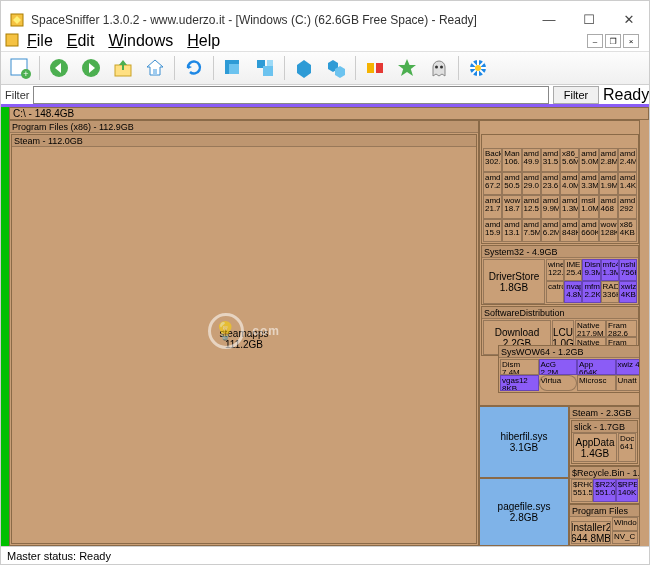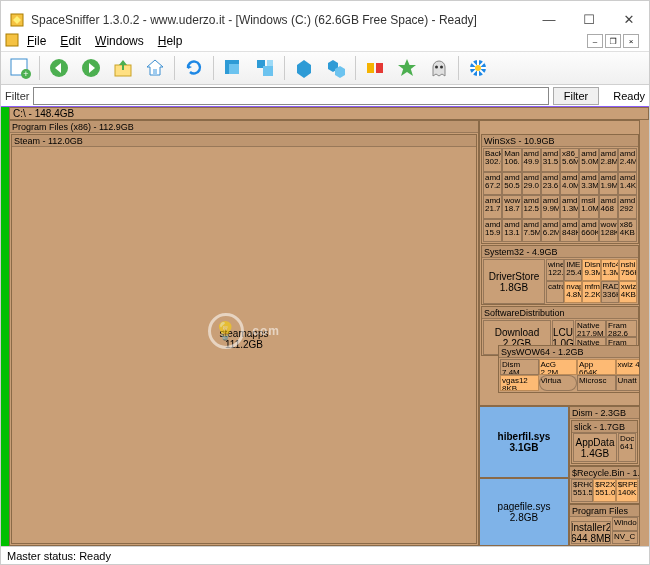--- a/index.html
+++ b/index.html
@@ -5,49 +5,49 @@
   * { box-sizing: border-box; margin: 0; padding: 0; }
   body { font-family: "Segoe UI", Tahoma, sans-serif; font-size: 11px; background: #fff; width: 650px; height: 565px; overflow: hidden; border: 1px solid #ccc; position: relative; }
   
   .titlebar { height: 30px; display: flex; align-items: center; padding: 7px 0 0 8px; background: #fff; }
   .titlebar .appicon { width: 16px; height: 16px; margin-right: 6px; display: inline-flex; align-items: center; justify-content: center; }
   .titlebar .title { flex: 1; font-size: 12px; color: #333; }
   .winbtns { display: flex; }
   .winbtn { width: 40px; height: 30px; display: flex; align-items: center; justify-content: center; font-size: 13px; color: #444; cursor: default; }
 
   .menubar { height: 20px; display: flex; align-items: center; padding: 0 4px; gap: 2px; }
-  .menuitem { padding: 2px 6px; font-size: 12px; }
+  .menuitem { padding: 2px 6px; font-size: 16px; }
   .menuitem u { text-decoration: underline; }
   .mdi-btns { margin-left: auto; display: flex; gap: 2px; padding-right: 6px; }
   .mdi-btn { width: 16px; height: 14px; border: 1px solid #aaa; font-size: 8px; display: flex; align-items: center; justify-content: center; }
 
   .toolbar { height: 34px; display: flex; align-items: center; padding: 2px 4px; gap: 2px; border-top: 1px solid #e0e0e0; border-bottom: 1px solid #d0d0d0; background: linear-gradient(#fdfdfd,#f0f0f0); }
   .tbtn { width: 30px; height: 30px; display: flex; align-items: center; justify-content: center; border-radius: 2px; }
   .sep { width: 1px; height: 24px; background: #ccc; margin: 0 2px; }
 
-  .filterbar { height: 22px; display: flex; align-items: center; padding: 0 4px; gap: 4px; border-bottom: 1px solid #8b5cf6; }
+  .filterbar { height: 22px; display: flex; align-items: center; padding: 0 4px; gap: 4px; border-bottom: 3px solid #8b5cf6; }
   .filterbar .lbl { font-size: 11px; color: #333; }
   .filterbar input { flex: 1; height: 18px; border: 1px solid #888; padding: 0 3px; font-size: 11px; }
   .filterbar .fbtn { width: 46px; height: 18px; background: #f0f0f0; border: 1px solid #aaa; font-size: 11px; display:flex; align-items:center; justify-content:center; }
-  .filterbar .ready { width: 42px; font-size: 11px; text-align: right; }
+  .filterbar .ready { width: 42px; font-size: 16px; text-align: right; }
 
   .content { position: relative; height: calc(100% - 30px - 20px - 34px - 22px - 18px); display: flex; }
   .leftstrip { width: 8px; background: #00c000; }
   .treemap { flex: 1; position: relative; background: #c99f77; padding-left: 48px; }
 
   .rootlbl { position:absolute; left:0; top:0; right:0; height:13px; background:#c99f77; border:1px solid #8a6a48; padding:0 3px; font-size:10px; line-height:12px; color:#000; }
   .block { position: absolute; border: 1px solid #8a6a48; overflow: hidden; }
   .block.brown { background: #c99f77; }
   .block.blue { background: #7fb3e8; }
   .block .hdr { height: 12px; background: rgba(0,0,0,0.05); font-size: 9px; line-height: 12px; padding: 0 2px; color: #000; white-space: nowrap; overflow: hidden; border-bottom: 1px solid rgba(0,0,0,0.2); }
   .block .ctr { position:absolute; inset:0; display:flex; flex-direction:column; align-items:center; justify-content:center; font-size:10px; color:#000; text-align:right; line-height:1.1; }
   .tiny { font-size: 8px; line-height: 1.0; }
   .cell { position:absolute; border:1px solid rgba(0,0,0,0.25); font-size:8px; line-height:1.0; color:#000; overflow:hidden; padding:1px; }
   .cell.brown { background:#c99f77; }
-  .cell.blue { background:#fdba74; }
+  .cell.blue { background:#8b5cf6; }
 
   .watermark { position:absolute; left:50%; top:48%; transform:translate(-50%,-50%); font-size:28px; font-weight:600; color:rgba(255,255,255,0.55); letter-spacing:1px; pointer-events:none; display:flex; align-items:center; gap:4px;}
   .wmicon { width:36px; height:36px; border:3px solid rgba(255,255,255,0.55); border-radius:50%; display:flex; align-items:center; justify-content:center; font-size:18px;}
 
   .statusbar { height: 18px; border-top: 1px solid #d0d0d0; padding: 0 6px; font-size: 11px; display:flex; align-items:center; }
 </style>
 </head>
 <body>
 
 <div class="titlebar">
@@ -206,21 +206,20 @@
         <div class="watermark">
           <span class="wmicon">💡</span>
             <span style="font-size:12px">.com</span>
         </div>
       </div>
     </div>
 
     <div class="block brown" style="left:470px;top:13px;width:161px;height:286px;">
 
       <div class="block brown" style="left:1px;top:13px;width:158px;height:110px;">
-        <div class="hdr">WinSxS - 10.9GB</div>
         <div id="winsxs-grid" style="position:absolute;left:1px;top:13px;right:1px;bottom:1px;">
             <div class="cell brown tiny" style="left: 0%; top: 0%; width: 12.5%; height: 25%;">Back
 302.0</div>
             <div class="cell brown tiny" style="left: 12.5%; top: 0%; width: 12.5%; height: 25%;">Man
 106.</div>
             <div class="cell brown tiny" style="left: 25%; top: 0%; width: 12.5%; height: 25%;">amd
 49.9</div>
             <div class="cell brown tiny" style="left: 37.5%; top: 0%; width: 12.5%; height: 25%;">amd
 31.5</div>
             <div class="cell brown tiny" style="left: 50%; top: 0%; width: 12.5%; height: 25%;">x86_
@@ -352,35 +351,35 @@
 4KB</div>
             <div class="cell blue tiny" style="left: 0%; top: 50%; width: 25%; height: 50%;">vgas12
 8KB</div>
             <div class="cell brown tiny" style="left: 25%; top: 50%; width: 25%; height: 50%; border-radius: 8px;">Virtua</div>
             <div class="cell brown tiny" style="left: 50%; top: 50%; width: 25%; height: 50%;">Microsc</div>
             <div class="cell brown tiny" style="left: 75%; top: 50%; width: 25%; height: 50%;">Unatt</div>
           </div>
       </div>
     </div>
 
-    <div class="block blue" style="left:470px;top:299px;width:90px;height:72px;font-weight:bold;">
+    <div class="block blue" style="left:470px;top:299px;width:90px;height:72px;">
       <div class="ctr">
           <span>hiberfil.sys</span>
           <span>3.1GB</span>
         </div>
     </div>
     <div class="block blue" style="left:470px;top:371px;width:90px;height:68px;">
       <div class="ctr">
           <span>pagefile.sys</span>
           <span>2.8GB</span>
         </div>
     </div>
 
     <div class="block brown" style="left:560px;top:299px;width:71px;height:60px;">
-      <div class="hdr">Dism - 2.3GB</div>
+      <div class="hdr">Steam - 2.3GB</div>
       <div class="block brown" style="left:1px;top:13px;right:1px;bottom:1px;">
         <div class="hdr tiny">slick - 1.7GB</div>
         <div class="cell brown" style="left:1px;top:12px;width:44px;bottom:1px;">
           <div class="ctr tiny">
               <span>AppData</span>
               <span>1.4GB</span>
             </div>
         </div>
         <div class="cell brown" style="left:46px;top:12px;right:1px;bottom:1px;"><span class="tiny">Doc
 641</span></div>

